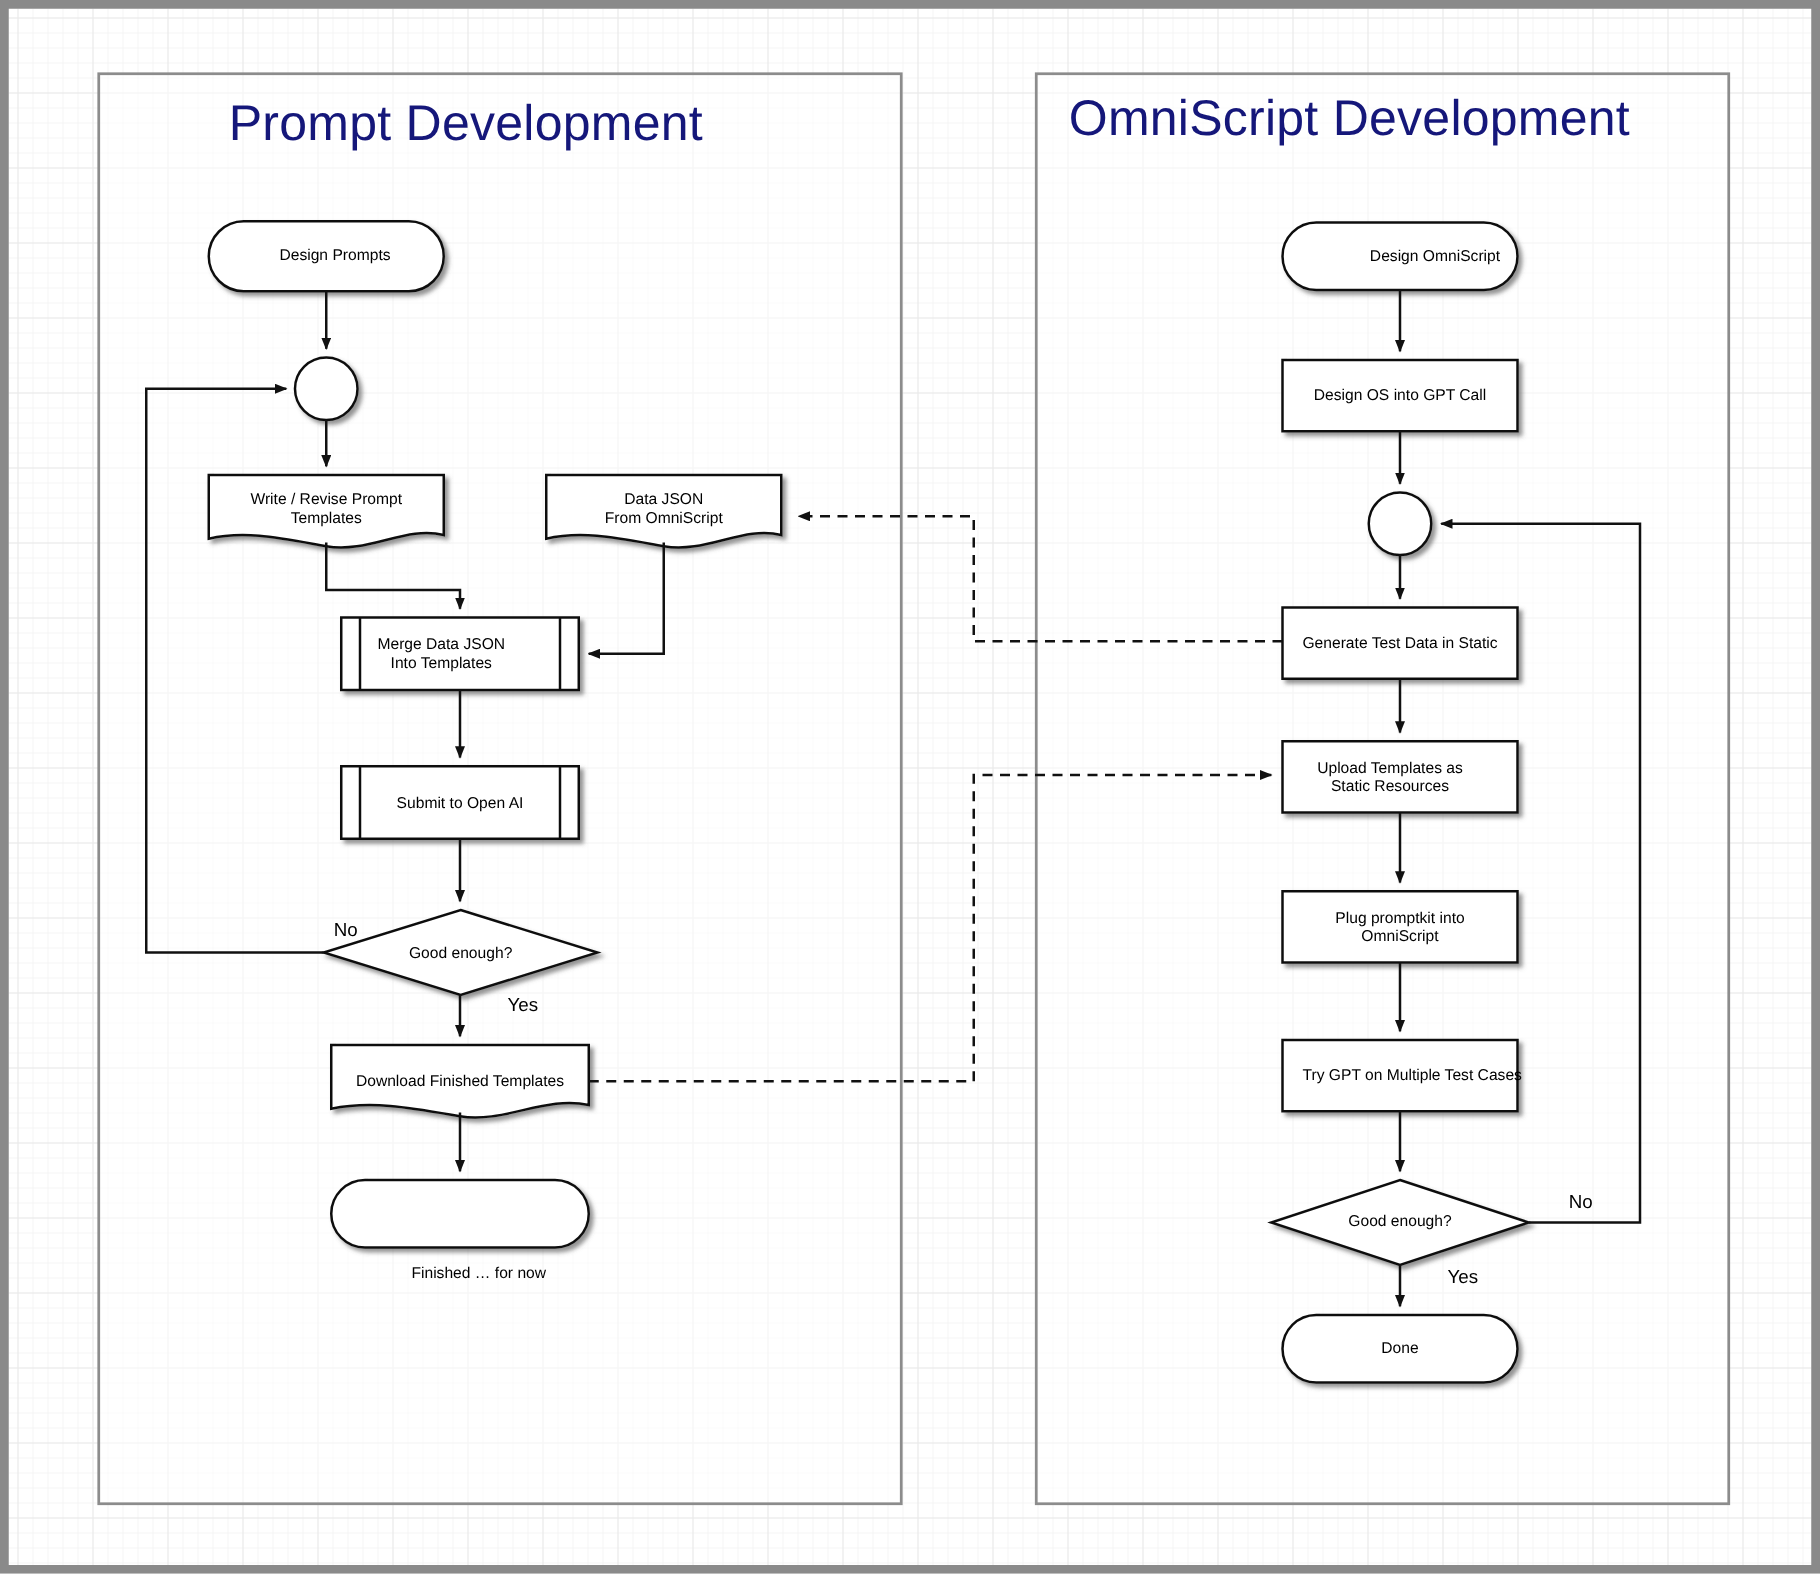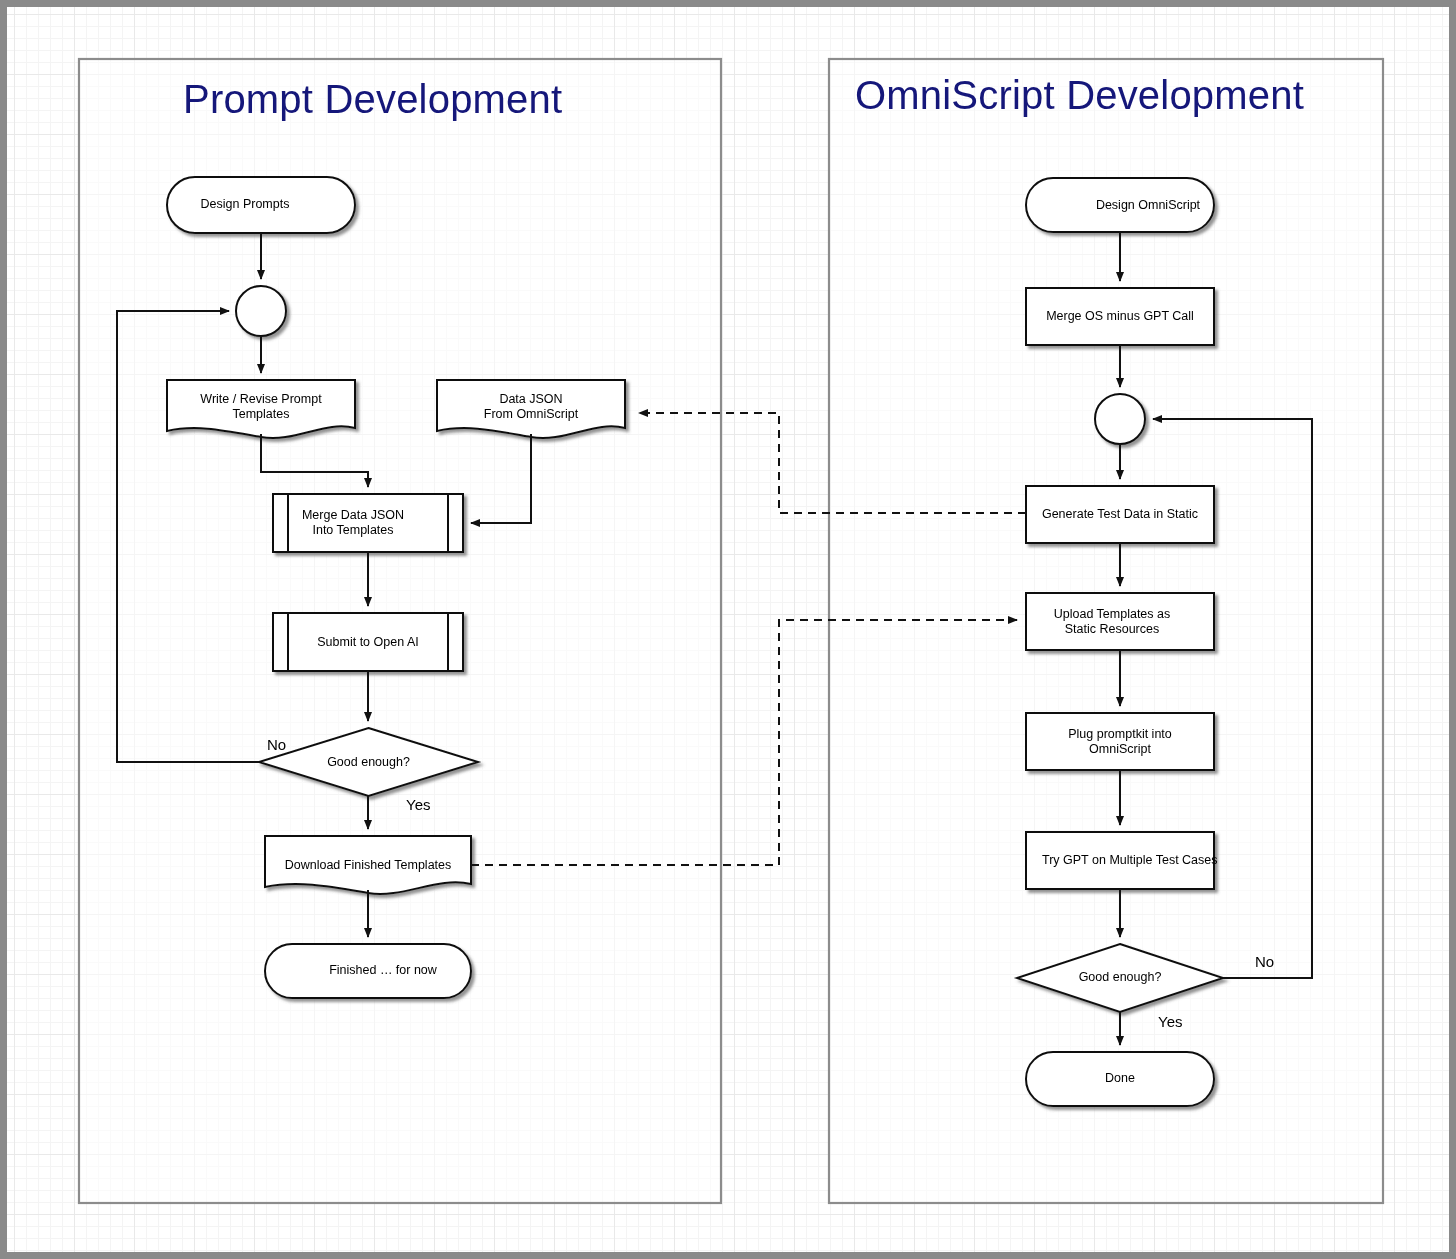--- a/index.html
+++ b/index.html
@@ -182,34 +182,34 @@
 
     <g fill="none" stroke="#111111" stroke-width="2" stroke-dasharray="8,6">
       <path d="M1019,506 L772,506 L772,406 L632,406" marker-end="url(#arrow)"></path>
       <path d="M464,858 L772,858 L772,613 L1010,613" marker-end="url(#arrow)"></path>
     </g>
   </svg>
 
   <div class="panel-title" style="left:176px; top:70px;">Prompt Development</div>
   <div class="panel-title" style="left:848px; top:66px;">OmniScript Development</div>
 
-  <div class="node-label" style="left:160px; top:190px; width:156px;">Design Prompts</div>
+  <div class="node-label" style="left:160px; top:190px; width:156px;padding-left:23px;">Design Prompts</div>
   <div class="node-label" style="left:160px; top:385px; width:188px;">Write / Revise Prompt
 Templates</div>
   <div class="node-label" style="left:430px; top:385px; width:188px;">Data JSON
 From OmniScript</div>
   <div class="node-label" style="left:266px; top:501px; width:160px;">Merge Data JSON
 Into Templates</div>
   <div class="node-label" style="left:266px; top:628px; width:190px;">Submit to Open AI</div>
   <div class="node-label" style="left:252px; top:748px; width:219px;">Good enough?</div>
   <div class="node-label" style="left:258px; top:851px; width:206px;">Download Finished Templates</div>
-  <div class="node-label" style="left:258px; top:956px; width:236px;">Finished … for now</div>
+  <div class="node-label" style="left:258px; top:1004px; width:236px;">Finished … for now</div>
 
   <div class="node-label" style="left:1019px; top:191px; width:188px;margin-left:28px;">Design OmniScript</div>
-  <div class="node-label" style="left:1019px; top:302px; width:188px;">Merge OS minus GPT Call</div>
+  <div class="node-label" style="left:1019px; top:302px; width:188px;">Design OS into GPT Call</div>
   <div class="node-label" style="left:1019px; top:500px; width:188px;">Generate Test Data in Static</div>
   <div class="node-label" style="left:1019px; top:600px; width:172px;">Upload Templates as
 Static Resources</div>
   <div class="node-label" style="left:1019px; top:720px; width:188px;">Plug promptkit into
 OmniScript</div>
   <div class="node-label" style="left:1019px; top:846px; width:158px;margin-left:16px;">Try GPT on Multiple Test Cases</div>
   <div class="node-label" style="left:1010px; top:963px; width:206px;">Good enough?</div>
   <div class="node-label" style="left:1019px; top:1064px; width:188px;">Done</div>
 
   <div class="edge-label" style="left:233px; top:729px;">No</div>

